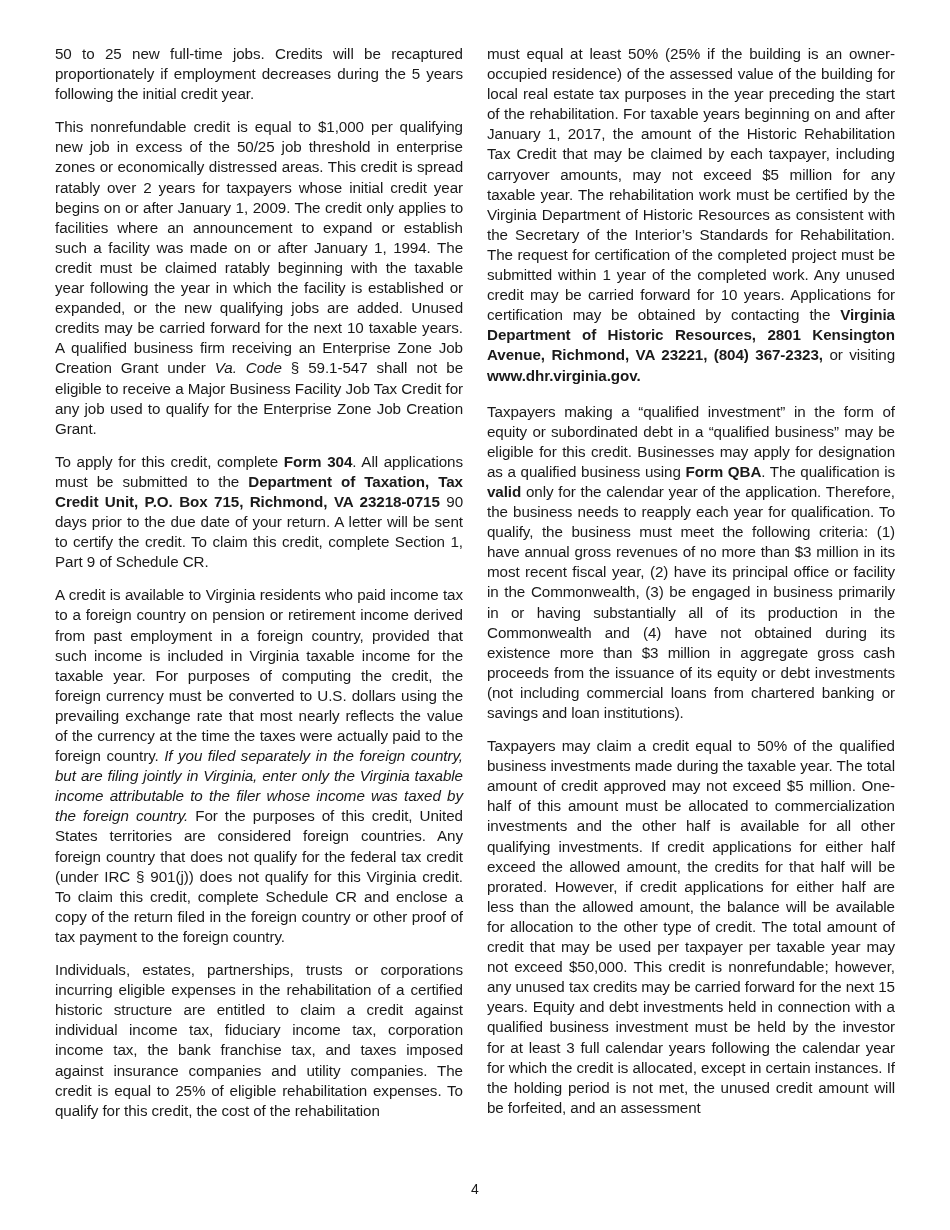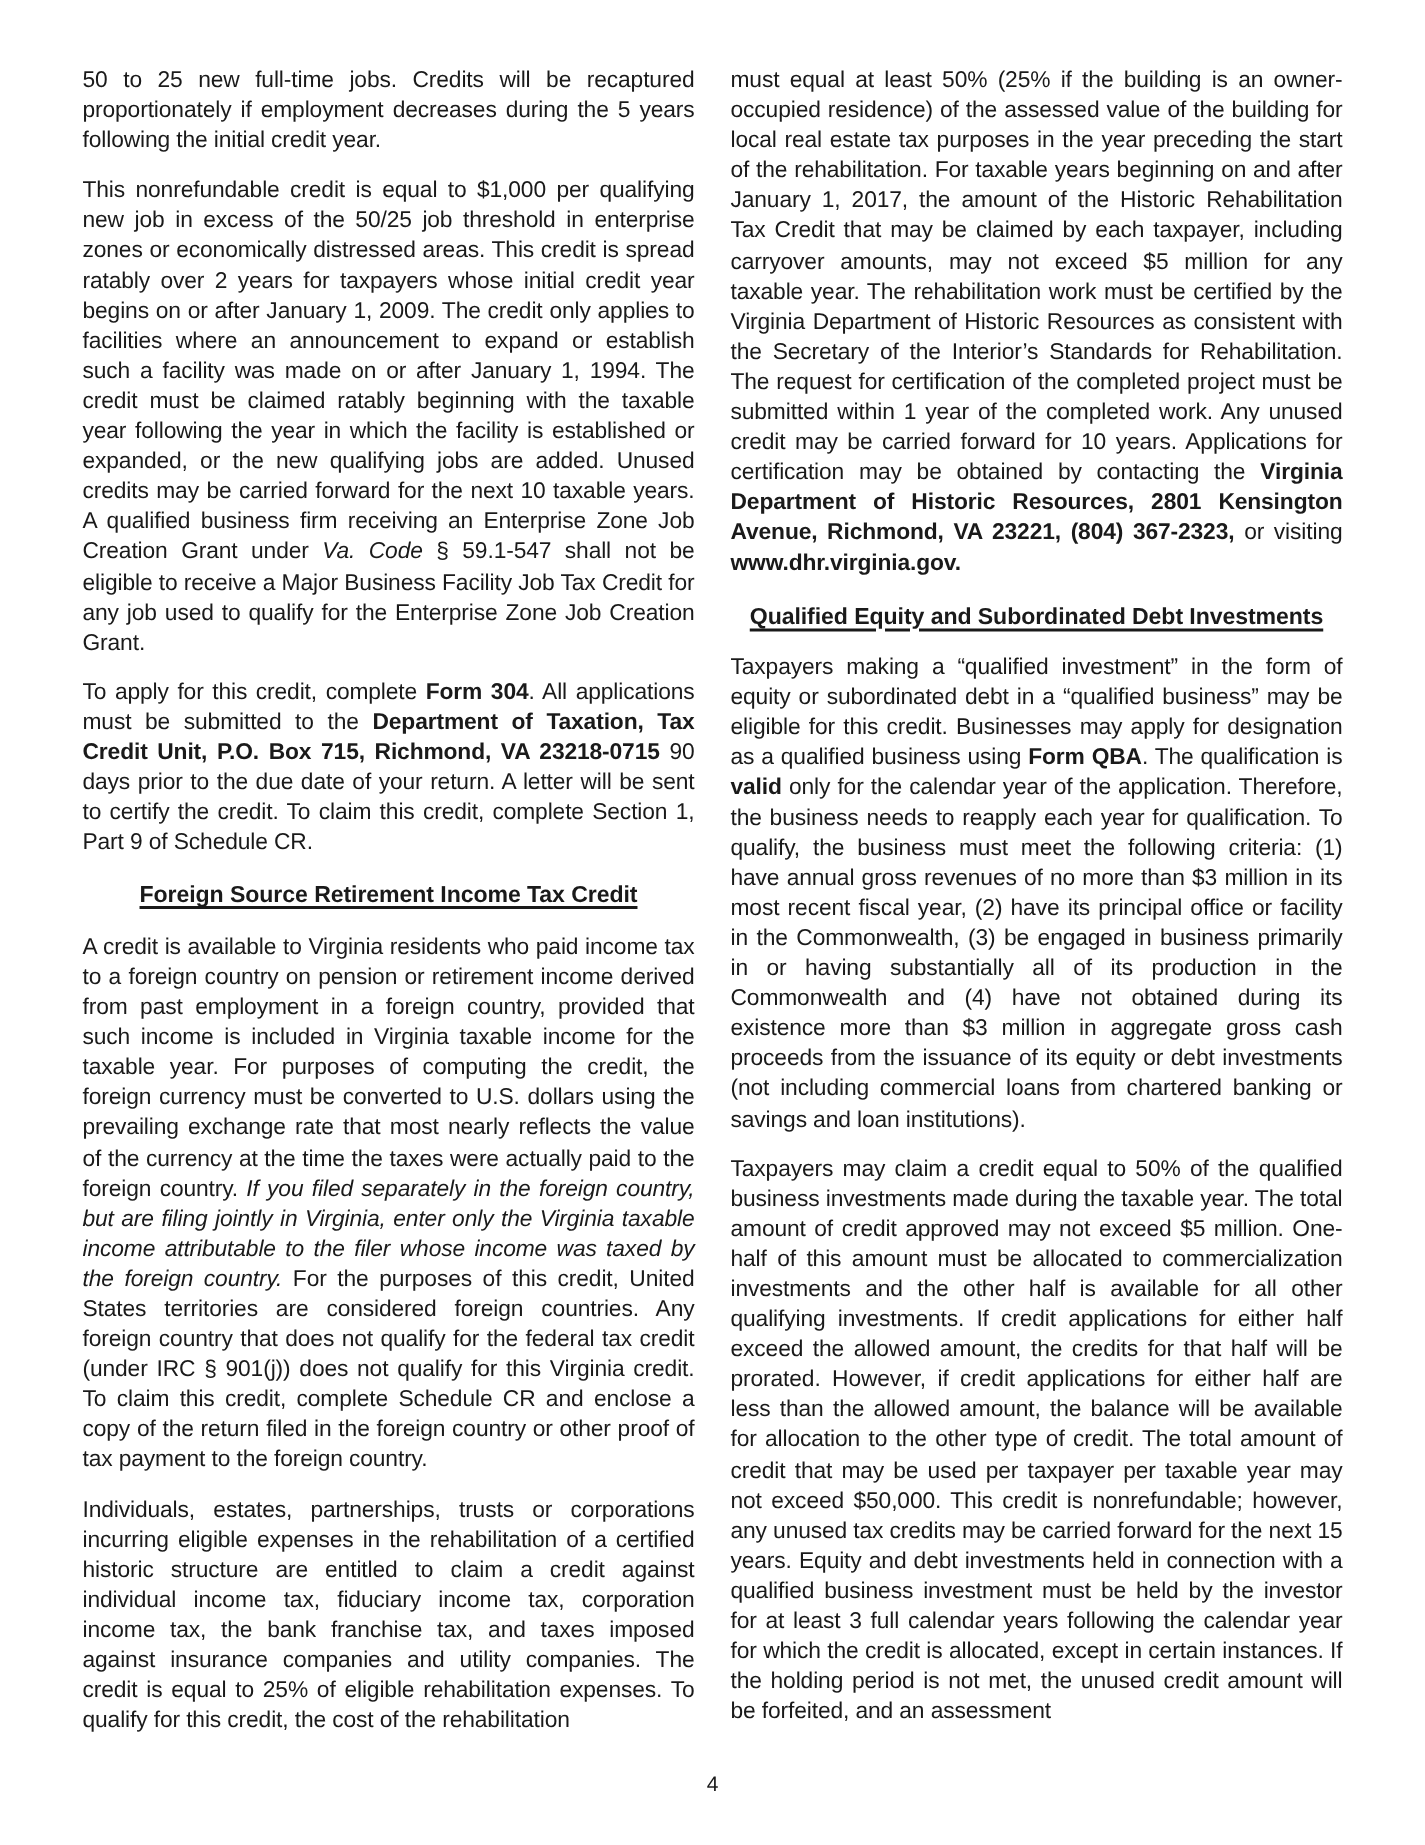--- a/index.html
+++ b/index.html
@@ -92,27 +92,25 @@
 </style>
 </head>
 <body>
 
 <div class="page">
   <div class="columns">
     <div class="column" id="left-column">
         <p class="para"><span>50 to 25 new full-time jobs. Credits will be recaptured proportionately if employment decreases during the 5 years following the initial credit year.</span></p>
         <p class="para"><span>This nonrefundable credit is equal to $1,000 per qualifying new job in excess of the 50/25 job threshold in enterprise zones or economically distressed areas. This credit is spread ratably over 2 years for taxpayers whose initial credit year begins on or after January 1, 2009. The credit only applies to facilities where an announcement to expand or establish such a facility was made on or after January 1, 1994. The credit must be claimed ratably beginning with the taxable year following the year in which the facility is established or expanded, or the new qualifying jobs are added. Unused credits may be carried forward for the next 10 taxable years.  A qualified business firm receiving an Enterprise Zone Job Creation Grant under </span><i>Va. Code</i><span> § 59.1-547 shall not be eligible to receive a Major Business Facility Job Tax Credit for any job used to qualify for the Enterprise Zone Job Creation Grant.</span></p>
         <p class="para"><span>To apply for this credit, complete </span><b>Form 304</b><span>. All applications must be submitted to the </span><b>Department of Taxation, Tax Credit Unit, P.O. Box 715, Richmond, VA  23218-0715</b><span> 90 days prior to the due date of your return. A letter will be sent to certify the credit. To claim this credit, complete Section 1, Part 9 of Schedule CR.</span></p>
-        <h2 class="section-heading"><span class=""><span class="underline-span">Foreign Source Retirement Income Tax Credit </span></span></h2>
         <p class="para"><span>A credit is available to Virginia residents who paid income tax to a foreign country on pension or retirement income derived from past employment in a foreign country, provided that such income is included in Virginia taxable income for the taxable year. For purposes of computing the credit, the foreign currency must be converted to U.S. dollars using the prevailing exchange rate that most nearly reflects the value of the currency at the time the taxes were actually paid to the foreign country. </span><i>If you filed separately in the foreign country, but are filing jointly in Virginia, enter only the Virginia taxable income attributable to the filer whose income was taxed by the foreign country.</i><span> For the purposes of this credit, United States territories are considered foreign countries. Any foreign country that does not qualify for the federal tax credit (under IRC § 901(j)) does not qualify for this Virginia credit. To claim this credit, complete Schedule CR and enclose a copy of the return filed in the foreign country or other proof of tax payment to the foreign country.</span></p>
         <p class="para last"><span>Individuals, estates, partnerships, trusts or corporations incurring eligible expenses in the rehabilitation of a certified historic structure are entitled to claim a credit against individual income tax, fiduciary income tax, corporation income tax, the bank franchise tax, and taxes imposed against insurance companies and utility companies. The credit is equal to 25% of eligible rehabilitation expenses. To qualify for this credit, the cost of the rehabilitation</span></p>
       </div>
     <div class="column" id="right-column">
         <p class="para"><span>must equal at least 50% (25% if the building is an owner-occupied residence) of the assessed value of the building for local real estate tax purposes in the year preceding the start of the rehabilitation.  For taxable years beginning on and after January 1, 2017, the amount of the Historic Rehabilitation Tax Credit that may be claimed by each taxpayer, including carryover amounts, may not exceed $5 million for any taxable year. The rehabilitation work must be certified by the Virginia Department of Historic Resources as consistent with the Secretary of the Interior’s Standards for Rehabilitation. The request for certification of the completed project must be submitted within 1 year of the completed work.  Any unused credit may be carried forward for 10 years. Applications for certification may be obtained by contacting the </span><b>Virginia Department of Historic Resources, 2801 Kensington Avenue, Richmond, VA  23221, (804) 367-2323,</b><span> or visiting  </span><b>www.dhr.virginia.gov.</b></p>
         <h2 class="section-heading two-line">
-          <span class="line"><span class="underline-span">Qualified Equity and Subordinated Debt Investments</span></span>
         </h2>
         <p class="para"><span>Taxpayers making a “qualified investment” in the form of equity or subordinated debt in a “qualified business” may be eligible for this credit.  Businesses may apply for designation as a qualified business using </span><b>Form QBA</b><span>. The qualification is </span><b>valid</b><span> only for the calendar year of the application. Therefore, the business needs to reapply each year for qualification. To qualify, the business must meet the following criteria: (1) have annual gross revenues of no more than $3 million in its most recent fiscal year, (2) have its principal office or facility in the Commonwealth, (3) be engaged in business primarily in or having substantially all of its production in the Commonwealth and (4) have not obtained during its existence more than $3 million in aggregate gross cash proceeds from the issuance of its equity or debt investments (not including commercial loans from chartered banking or savings and loan institutions).</span></p>
         <p class="para last"><span>Taxpayers may claim a credit equal to 50% of the qualified business investments made during the taxable year. The total amount of credit approved may not exceed $5 million. One-half of this amount must be allocated to commercialization investments and the other half is available for all other qualifying investments. If credit applications for either half exceed the allowed amount, the credits for that half will be prorated. However, if credit applications for either half are less than the allowed amount, the balance will be available for allocation to the other type of credit. The total amount of credit that may be used per taxpayer per taxable year may not exceed $50,000. This credit is nonrefundable; however, any unused tax credits may be carried forward for the next 15 years. Equity and debt investments held in connection with a qualified business investment must be held by the investor for at least 3 full calendar years following the calendar year for which the credit is allocated, except in certain instances. If the holding period is not met, the unused credit amount will be forfeited, and an assessment</span></p>
       </div>
   </div>
   <div class="page-number">4</div>
 </div>
 
 </body></html>

